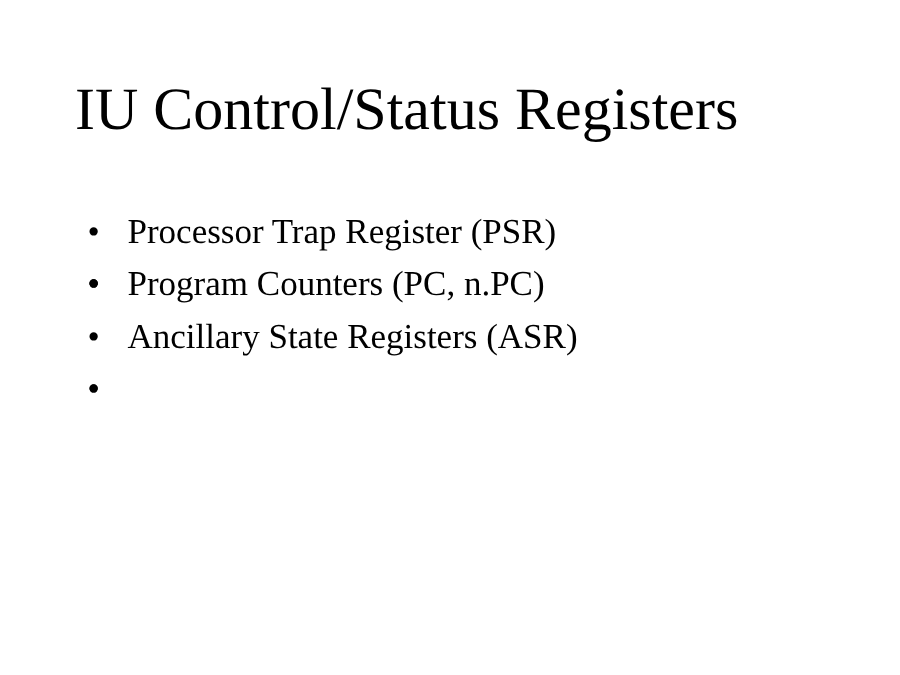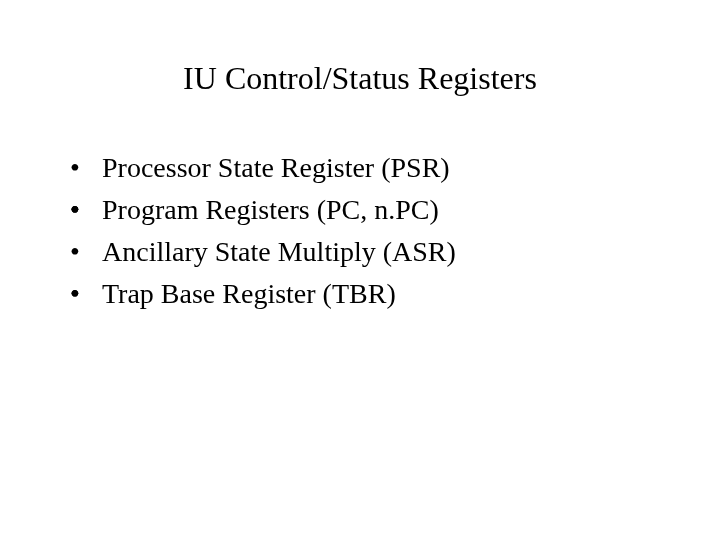--- a/index.html
+++ b/index.html
@@ -11,22 +11,22 @@
     font-family: "Times New Roman", Times, serif;
     color: #000000;
   }
   .slide {
     width: 720px;
     height: 540px;
     box-sizing: border-box;
     padding: 60px 60px 40px 60px;
   }
   .title {
-    font-size: 32px;
-    text-align: center;
+    font-size: 48px;
+    text-align: left;
     margin: 0 0 50px 0;
     font-weight: normal;
   }
   .list {
     list-style: none;
     padding: 0;
     margin: 0 0 0 10px;
     font-size: 28px;
     line-height: 1.5;
   }
@@ -42,37 +42,36 @@
   }
 </style>
 </head>
 <body>
 
 <div class="slide">
   <h1 class="title">IU Control/Status Registers</h1>
   <ul class="list">
     <li>
       <span class="bullet">•</span>
-      <span>Processor State Register (PSR)</span>
+      <span>Processor Trap Register (PSR)</span>
     </li>
     <li>
       <span class="bullet">•</span>
     </li>
     <li>
       <span class="bullet">•</span>
     </li>
     <li>
       <span class="bullet">•</span>
-      <span>Program Registers (PC, n.PC)</span>
+      <span>Program Counters (PC, n.PC)</span>
     </li>
     <li>
       <span class="bullet">•</span>
-      <span>Ancillary State Multiply (ASR)</span>
+      <span>Ancillary State Registers (ASR)</span>
     </li>
     <li>
       <span class="bullet">•</span>
     </li>
     <li>
       <span class="bullet">•</span>
-      <span>Trap Base Register (TBR)</span>
     </li>
   </ul>
 </div>
 
 </body></html>

